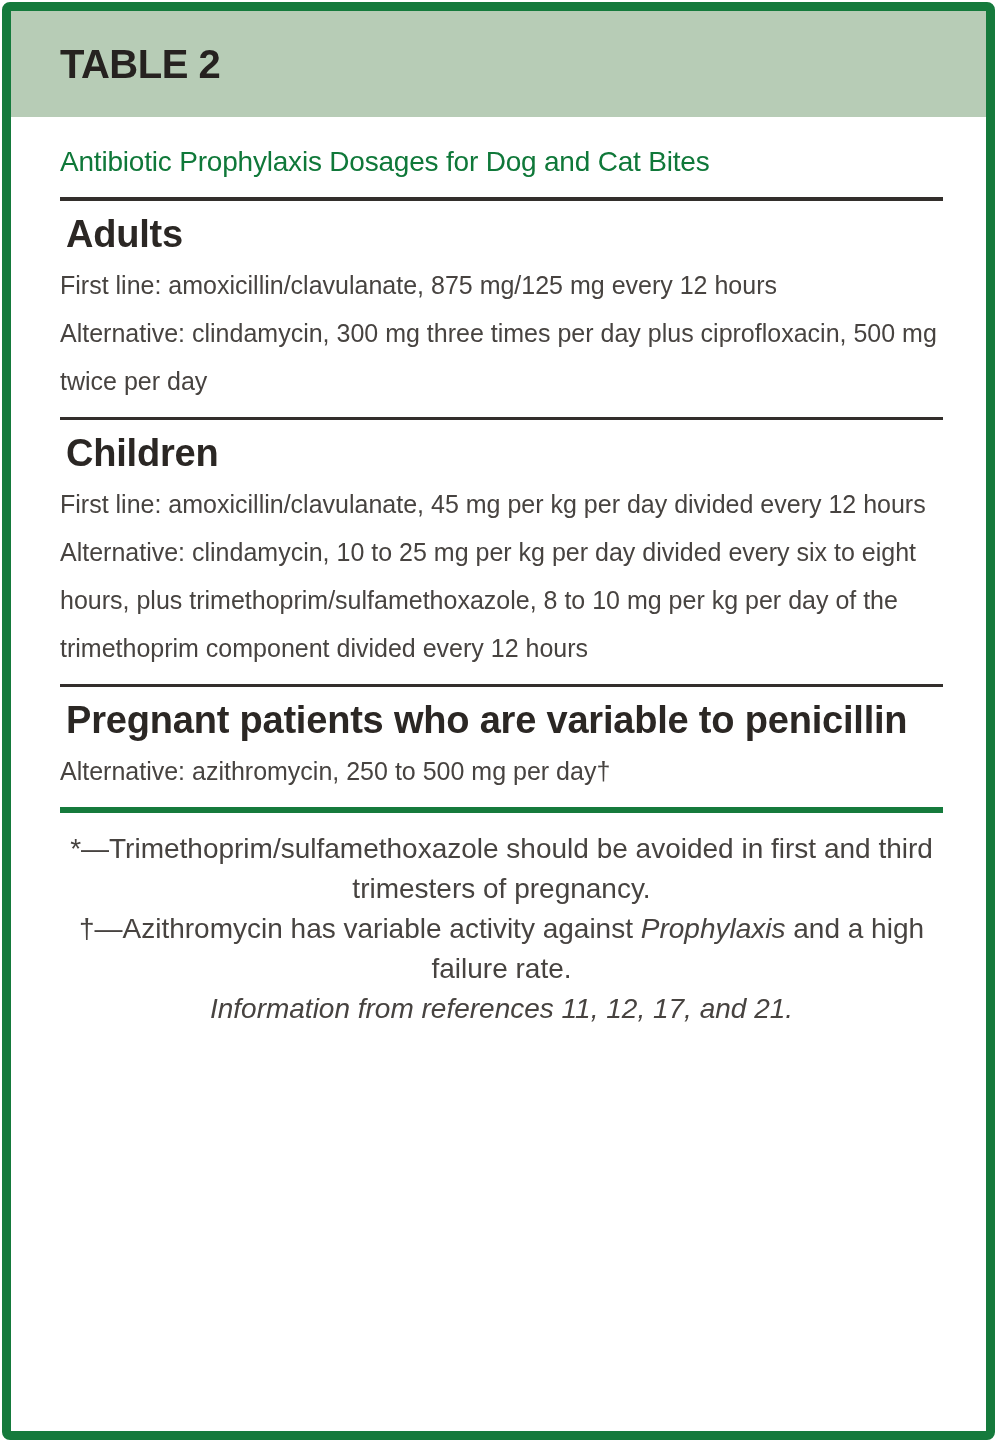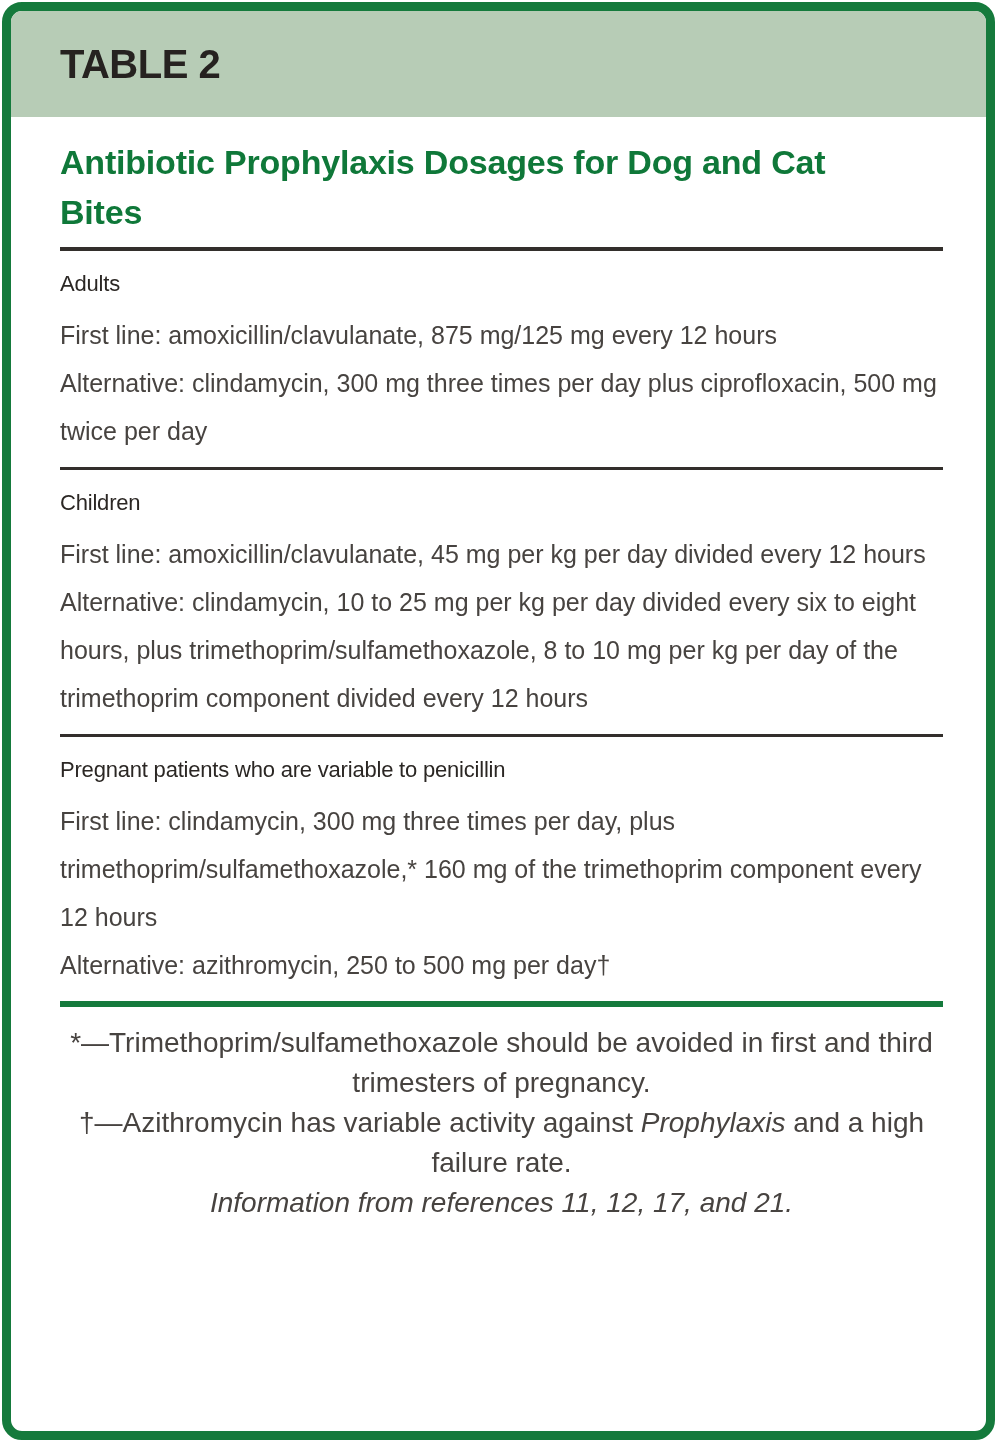--- a/index.html
+++ b/index.html
@@ -13,41 +13,41 @@
   }
   html,body{margin:0;padding:0;}
   body{
     width:1002px;height:1447px;position:relative;background:#ffffff;
     font-family:"Liberation Sans", sans-serif;
     -webkit-font-smoothing:antialiased;
   }
   .card{
     position:absolute;left:2px;top:2px;width:993px;height:1438px;
     box-sizing:border-box;border:9px solid var(--card-border-green);
-    border-radius:20px;overflow:hidden;background:#ffffff;
+    border-radius:8px;overflow:hidden;background:#ffffff;
   }
   .band{
     height:106px;background:var(--header-band-green);
     display:flex;align-items:center;padding-left:49px;
   }
   .table-label{
     font-size:40px;font-weight:bold;letter-spacing:-0.5px;
     color:#262220;
   }
   .content{padding:0 43px 0 49px;}
   .title{
-    margin:20px 0 4px;font-size:34px;line-height:50px;font-weight:bold;
+    margin:20px 0 4px;font-size:28px;line-height:50px;font-weight:normal;
     color:var(--title-green);max-width:790px;letter-spacing:-0.2px;
   }
   .rule{border:0;margin-left:0;width:100%;}
   .rule-title{margin-top:10px;height:4px;background:var(--rule-dark);}
   .rule-section{margin-top:12px;height:3px;background:var(--rule-dark);}
   .rule-green{margin-top:12px;height:6px;background:var(--rule-green);}
   .sec-heading{
-    margin:16px 0 10px;font-size:22px;line-height:34px;font-weight:normal;
+    margin:16px 6px 10px;font-size:38px;line-height:34px;font-weight:bold;
     color:var(--heading-black);letter-spacing:-0.2px;
   }
   .body-p{
     margin:0;font-size:25px;line-height:48px;color:var(--body-gray);
     font-weight:400;
   }
   .note-p{
     margin:14px 0 0;font-size:28px;line-height:40px;color:var(--body-gray);
   }
   .note-label{font-weight:bold;color:var(--heading-black);}
@@ -83,21 +83,20 @@
     <section>
       <h2 class="sec-heading">Children</h2>
       <p class="body-p">First line: amoxicillin/clavulanate, 45 mg per kg per day divided every 12 hours</p>
       <p class="body-p">Alternative: clindamycin, 10 to 25 mg per kg per day divided every six to eight hours, plus trimethoprim/sulfamethoxazole, 8 to 10 mg per kg per day of the trimethoprim component divided every 12 hours</p>
     </section>
 
     <div class="rule rule-section"></div>
 
     <section>
       <h2 class="sec-heading">Pregnant patients who are variable to penicillin</h2>
-      <p class="body-p">First line: clindamycin, 300 mg three times per day, plus trimethoprim/sulfamethoxazole,* 160 mg of the trimethoprim component every 12 hours</p>
       <p class="body-p">Alternative: azithromycin, 250 to 500 mg per day†</p>
     </section>
 
     <div class="rule rule-green"></div>
 
 
     <div class="footnotes">
       <p><span>*—</span><span>Trimethoprim/sulfamethoxazole should be avoided in first and third trimesters of pregnancy.</span></p>
       <p><span>†—</span><span>Azithromycin has variable activity against </span><span class="italic">Prophylaxis</span><span> and a high failure rate.</span></p>
       <p class="source-line">Information from references 11, 12, 17, and 21.</p>

